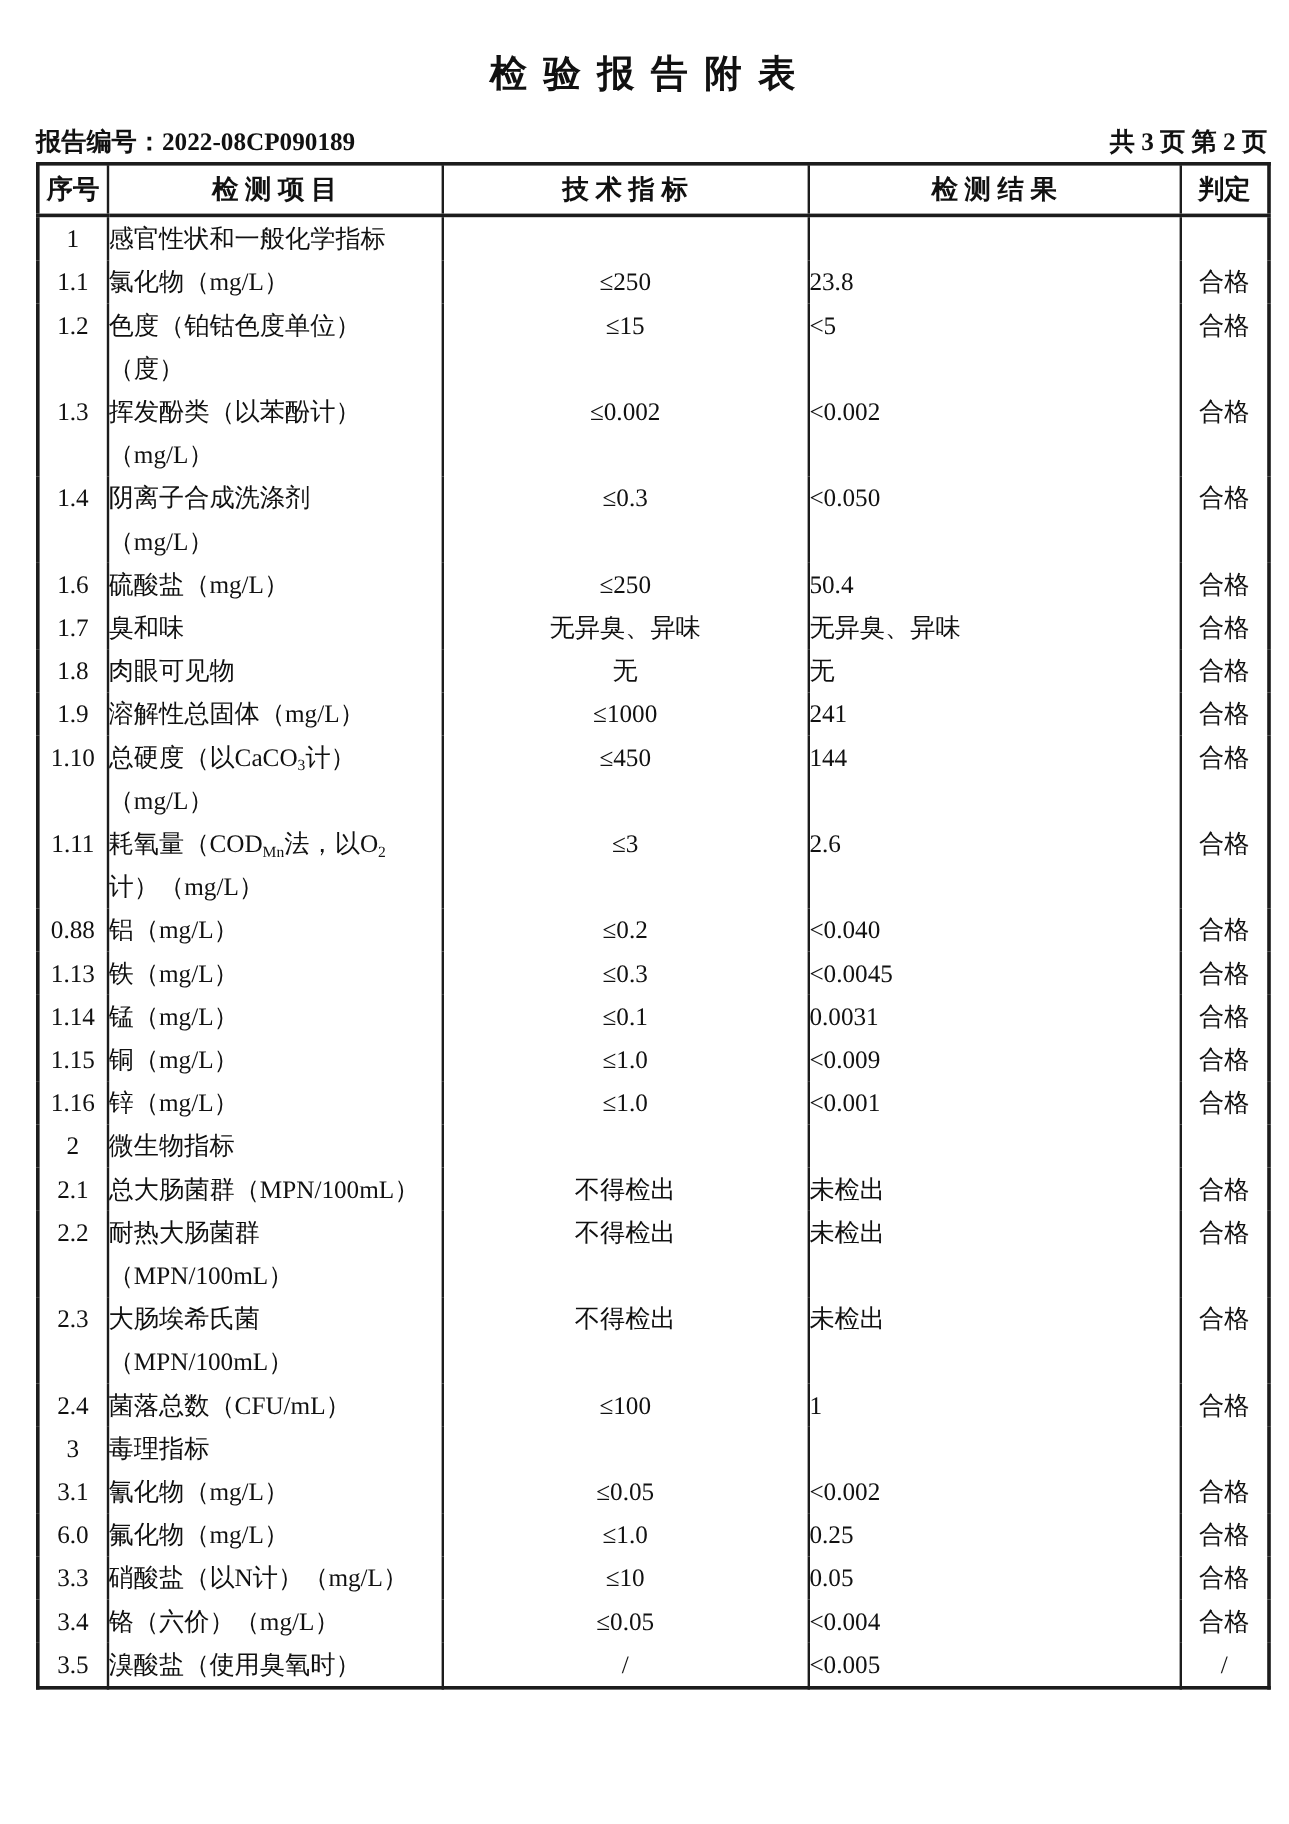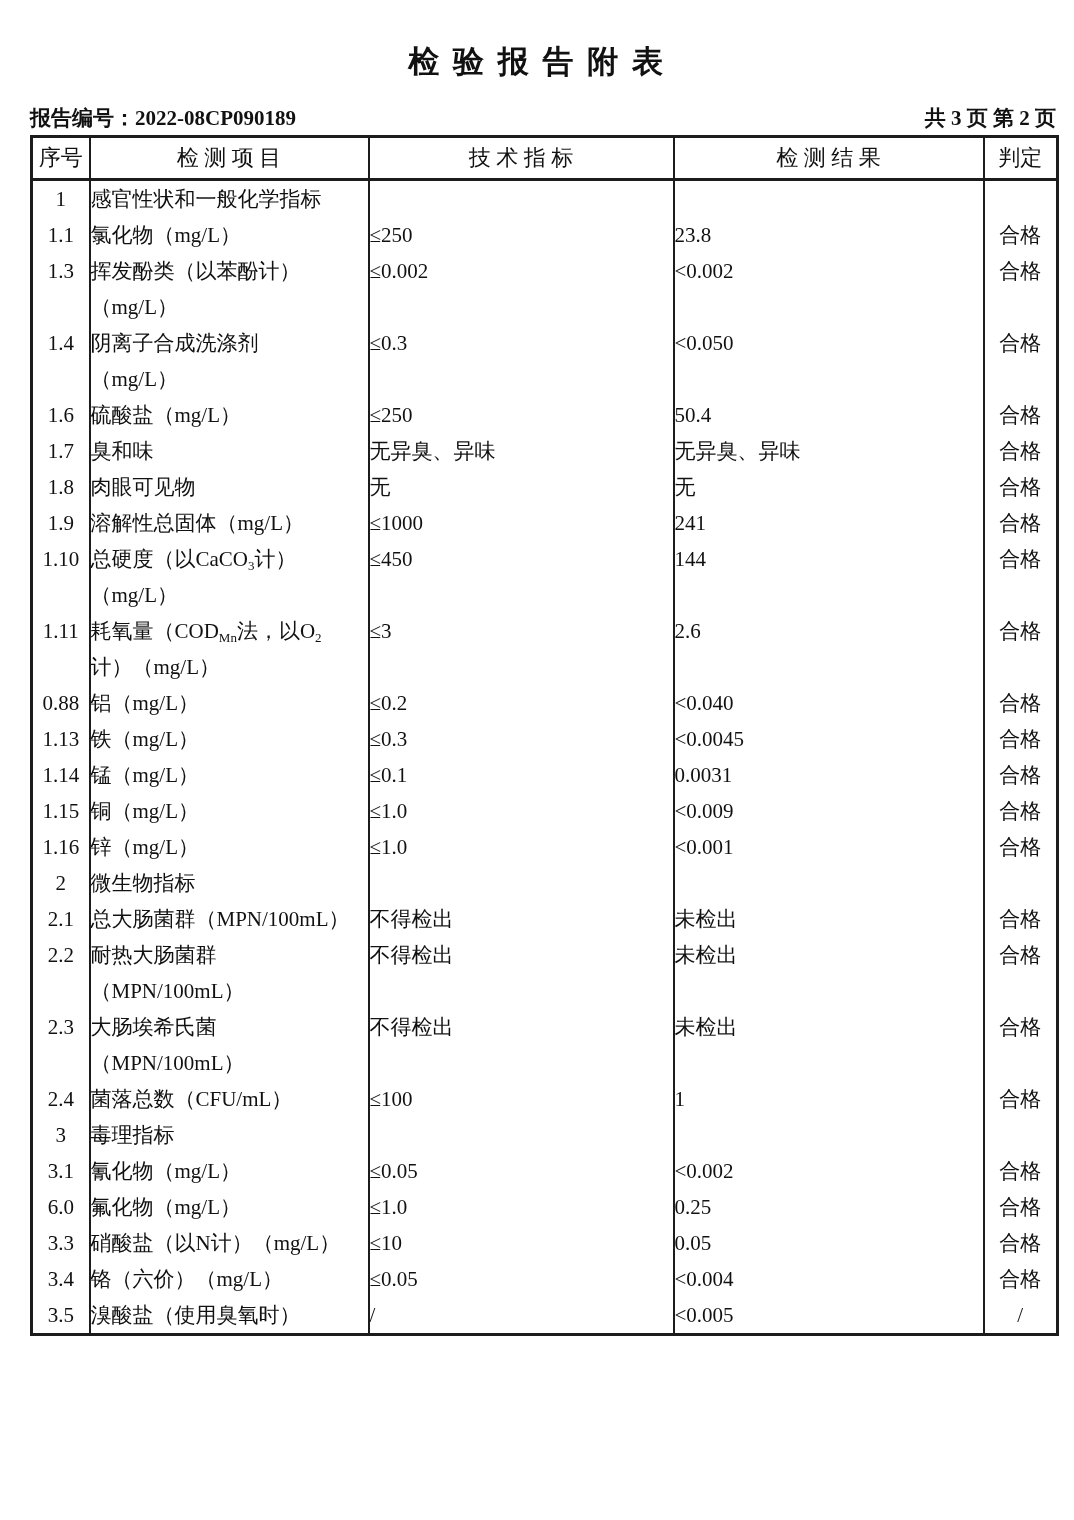--- a/index.html
+++ b/index.html
@@ -18,33 +18,33 @@
     display:flex;justify-content:space-between;align-items:flex-end;
     font-size:21px;line-height:24px;white-space:pre;font-weight:bold;
   }
   table.report{
     margin:5px 0 0 30px;width:1026px;
     border-collapse:collapse;table-layout:fixed;
     border:3px solid #1c1c1c;
   }
   table.report th{
     border:2px solid #1c1c1c;border-bottom:3px solid #1c1c1c;
-    height:40px;font-size:22px;font-weight:normal;
+    height:40px;font-size:22px;font-weight:bold;
     text-align:center;white-space:pre;padding:0;
   }
   table.report td{
     border-left:2px solid #1c1c1c;
     vertical-align:top;font-size:21px;line-height:36px;
     padding:0;white-space:pre;overflow:hidden;
   }
   tr.row td{height:36px;}
   tr.row.tall td{height:72px;}
   td.col-no{text-align:center;}
   td.col-item{padding-left:5px;}
-  td.col-ind{padding-left:6px;}
+  td.col-ind{padding-left:6px;text-align:center;}
   td.col-res{padding-left:6px;}
   td.col-ver{text-align:center;}
   sub{font-size:13px;vertical-align:-4px;line-height:0;}
 </style>
 </head>
 <body>
 
 <div class="page">
 
   <div class="page-title">检 验 报 告 附 表</div>
@@ -80,20 +80,27 @@
           <td class="col-ver"></td>
         </tr>
         <tr class="row">
           <td class="col-no">1.1</td>
           <td class="col-item">氯化物（mg/L）</td>
           <td class="col-ind">≤250</td>
           <td class="col-res">23.8</td>
           <td class="col-ver">合格</td>
         </tr>
         <tr class="row tall">
+          <td class="col-no">1.2</td>
+          <td class="col-item">色度（铂钴色度单位）<br>（度）</td>
+          <td class="col-ind">≤15</td>
+          <td class="col-res">&lt;5</td>
+          <td class="col-ver">合格</td>
+        </tr>
+        <tr class="row tall">
           <td class="col-no">1.3</td>
           <td class="col-item">挥发酚类（以苯酚计）<br>（mg/L）</td>
           <td class="col-ind">≤0.002</td>
           <td class="col-res">&lt;0.002</td>
           <td class="col-ver">合格</td>
         </tr>
         <tr class="row tall">
           <td class="col-no">1.4</td>
           <td class="col-item">阴离子合成洗涤剂<br>（mg/L）</td>
           <td class="col-ind">≤0.3</td>

